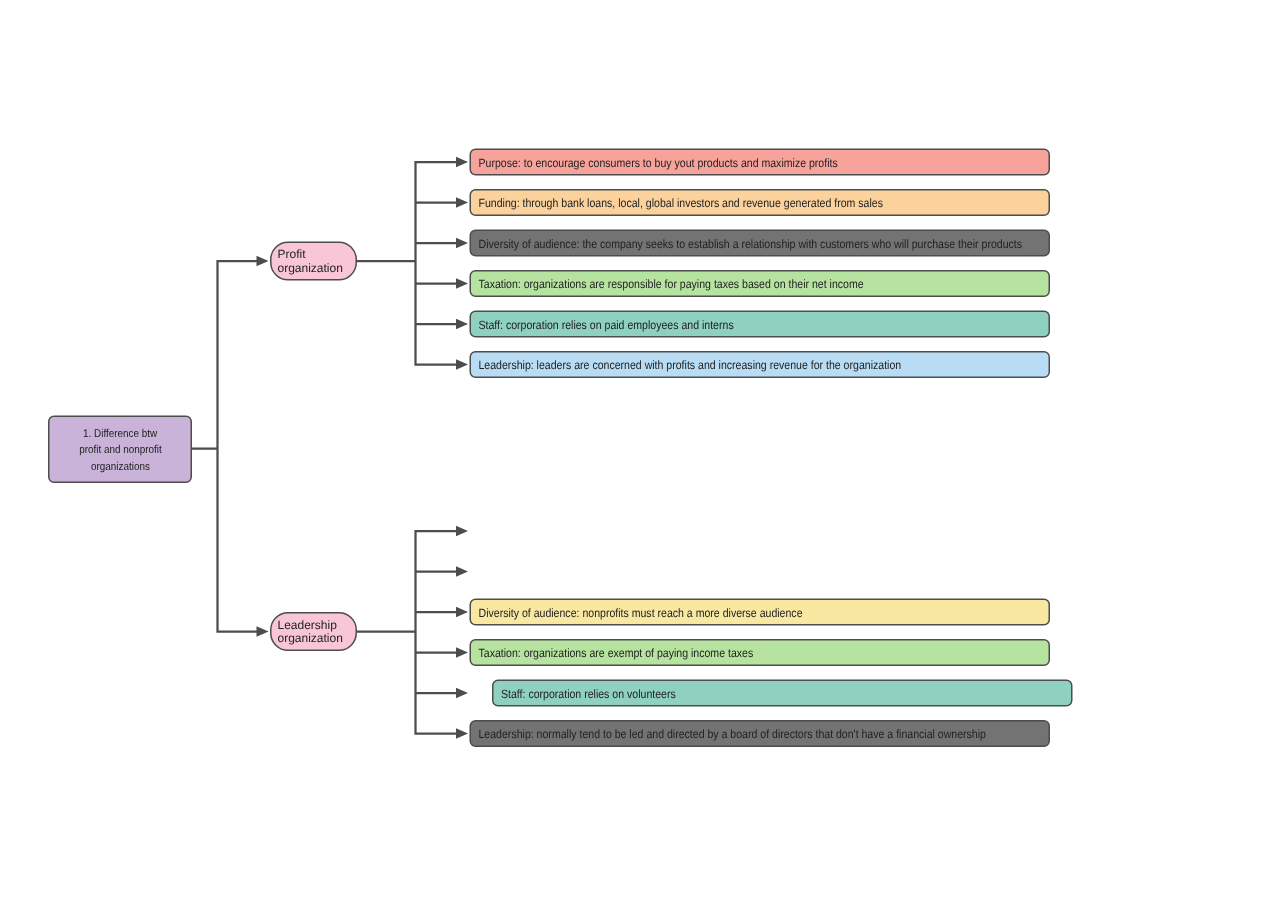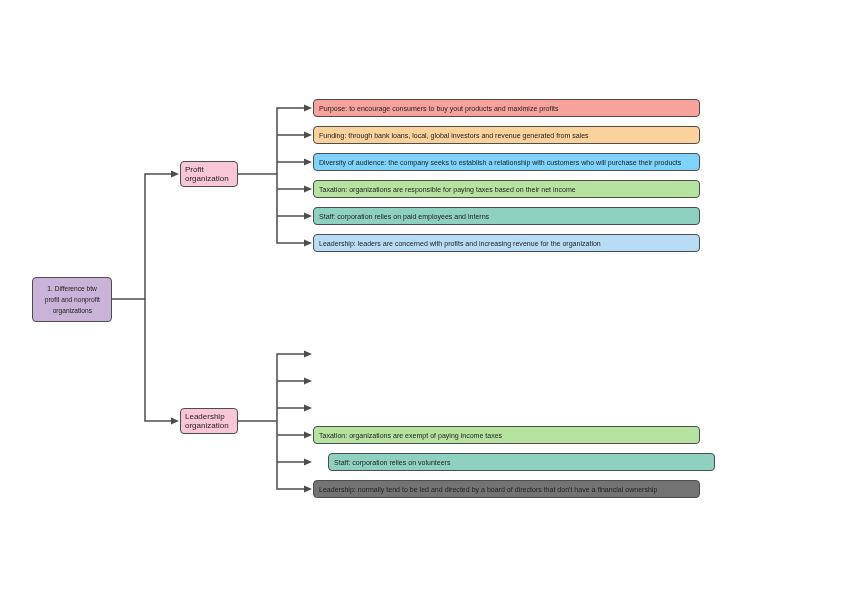--- a/index.html
+++ b/index.html
@@ -41,25 +41,26 @@
   }
   .branch {
     left: 180px;
     width: 58px;
     height: 26px;
     display: flex;
     align-items: center;
     padding-left: 4px;
     font-size: 8px;
     line-height: 9.5px;
+    border-radius: 12px;
   }
   .root {
     left: 32px;
     top: 277px;
-    width: 80px;
+    width: 96px;
     height: 45px;
     display: flex;
     flex-direction: column;
     align-items: center;
     justify-content: center;
     font-size: 7.5px;
     line-height: 11px;
   }
   .root .rl {
     display: block;
@@ -109,33 +110,36 @@
   <div class="node branch" style="top: 408px; background-color: rgb(249, 198, 216);">
     <span>Leadership organization</span>
   </div>
 
   <div class="node leaf" style="top: 99px; background-color: rgb(247, 163, 155);">
     <span class="t">Purpose: to encourage consumers to buy yout products and maximize profits</span>
   </div>
   <div class="node leaf" style="top: 126px; background-color: rgb(251, 209, 156);">
     <span class="t">Funding: through bank loans, local, global investors and revenue generated from sales</span>
   </div>
-  <div class="node leaf" style="top: 153px; background-color: #7dd3fc;">
+  <div class="node leaf" style="top: 153px; background-color: #737373;">
     <span class="t">Diversity of audience: the company seeks to establish a relationship with customers who will purchase their products</span>
   </div>
   <div class="node leaf" style="top: 180px; background-color: rgb(183, 227, 161);">
     <span class="t">Taxation: organizations are responsible for paying taxes based on their net income</span>
   </div>
   <div class="node leaf" style="top: 207px; background-color: rgb(143, 209, 192);">
     <span class="t">Staff: corporation relies on paid employees and interns</span>
   </div>
   <div class="node leaf" style="top: 234px; background-color: rgb(184, 220, 244);">
     <span class="t">Leadership: leaders are concerned with profits and increasing revenue for the organization</span>
   </div>
 
+  <div class="node leaf" style="top: 399px; background-color: rgb(248, 232, 162);">
+    <span class="t">Diversity of audience: nonprofits must reach a more diverse audience</span>
+  </div>
   <div class="node leaf" style="top: 426px; background-color: rgb(183, 227, 161);">
     <span class="t">Taxation: organizations are exempt of paying income taxes</span>
   </div>
   <div class="node leaf" style="top: 453px; background-color: rgb(143, 209, 192); margin-left: 15px;">
     <span class="t">Staff: corporation relies on volunteers</span>
   </div>
   <div class="node leaf" style="top: 480px; background-color: #737373;">
     <span class="t">Leadership: normally tend to be led and directed by a board of directors that don't have a financial ownership</span>
   </div>
 

